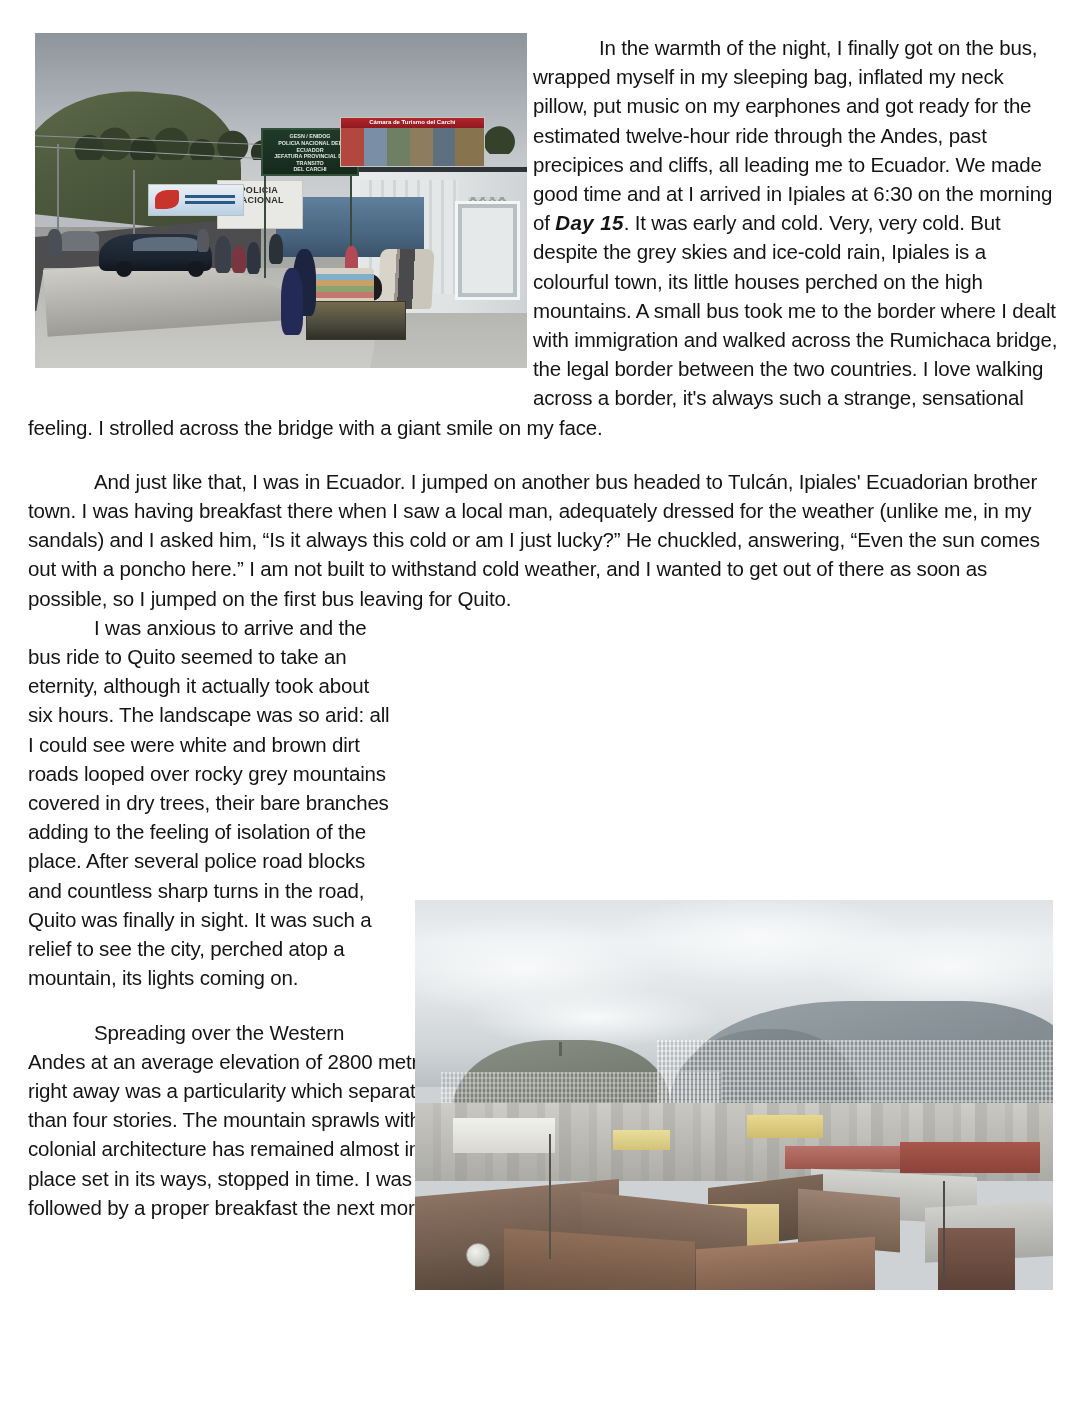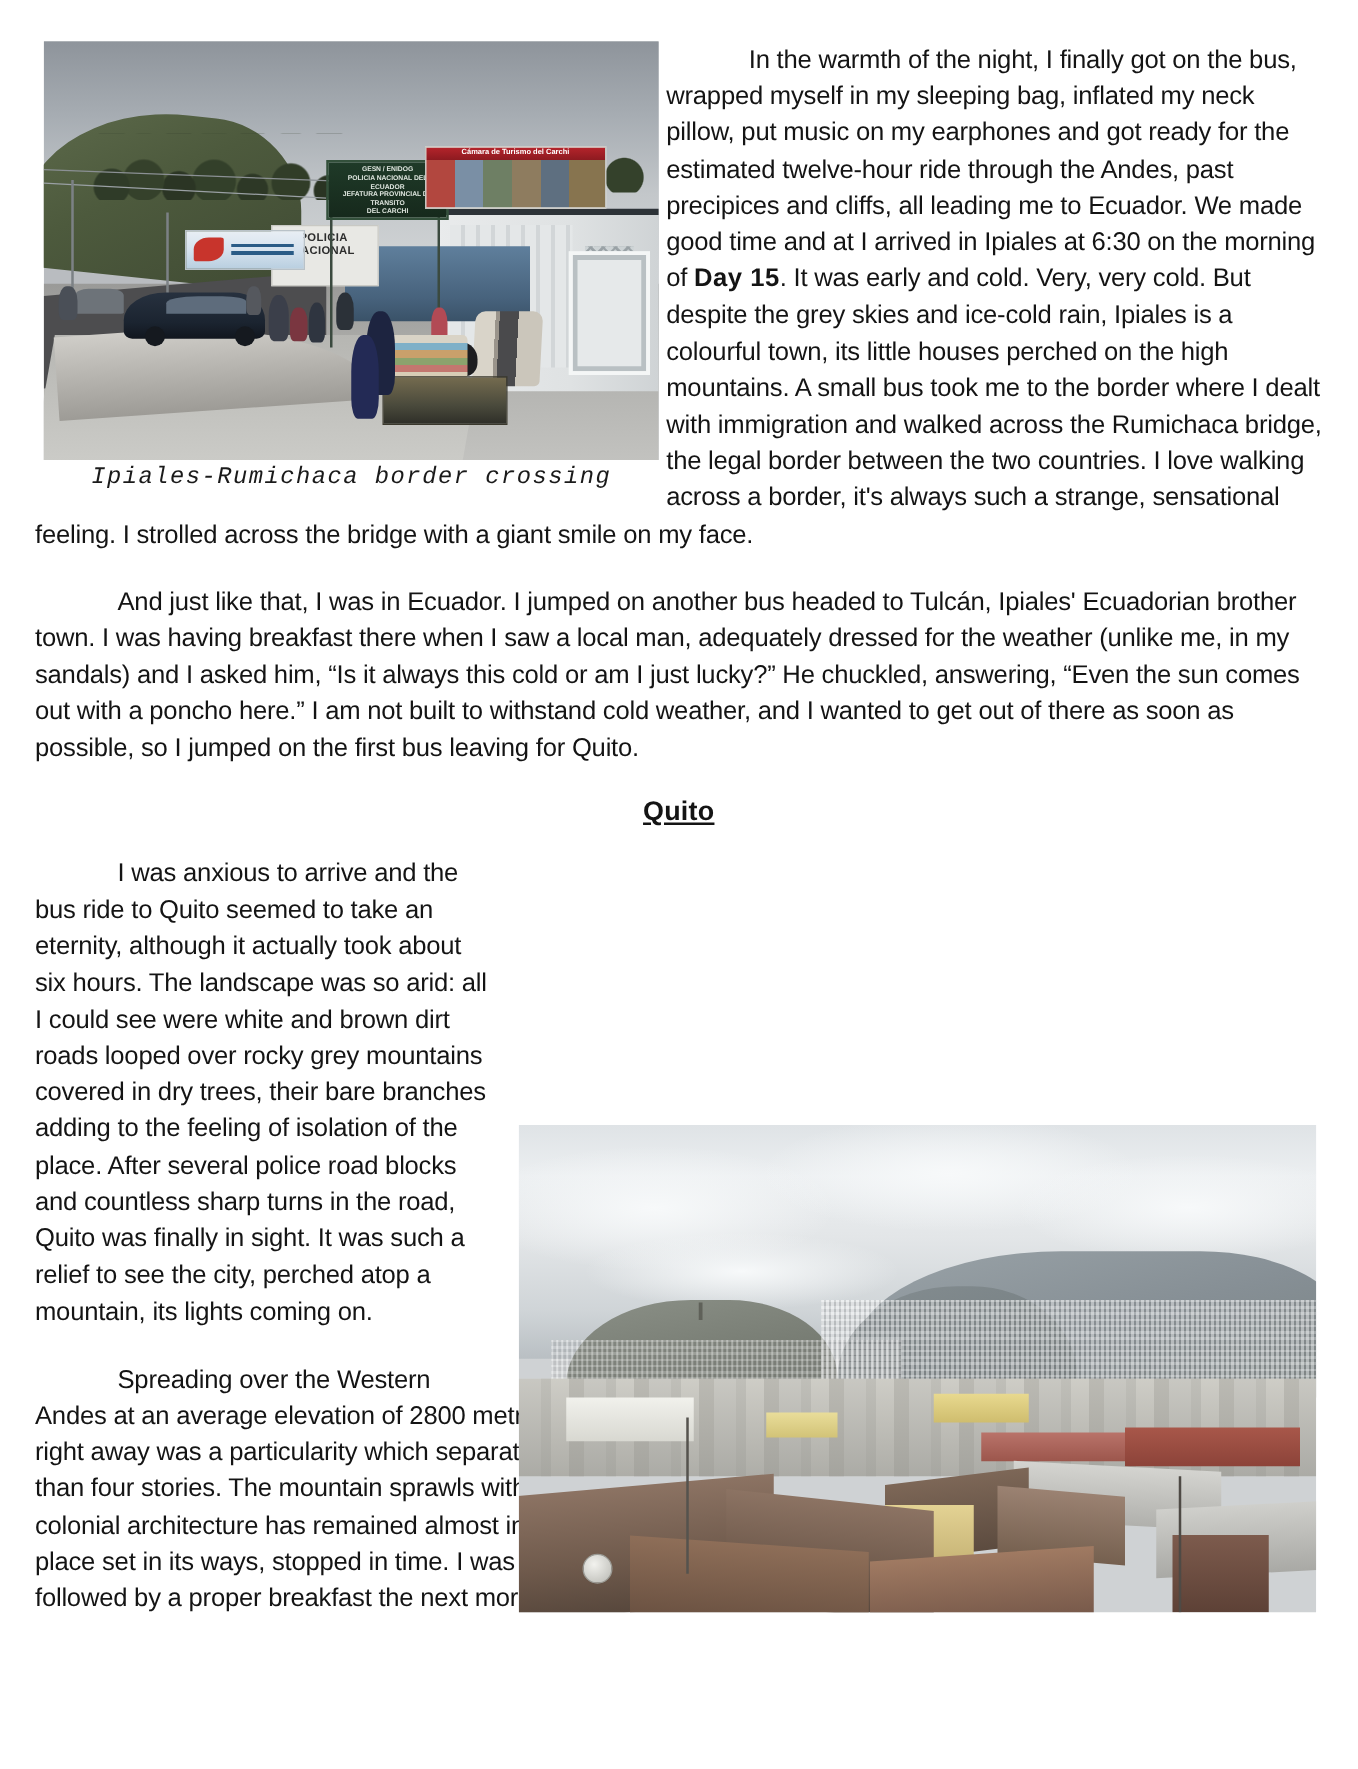--- a/index.html
+++ b/index.html
@@ -111,21 +111,21 @@
     z-index: 3;
   }
   .cap2 {
     position: absolute;
     left: 415px;
     top: 1297px;
     width: 638px;
     z-index: 3;
   }
 
-  b.bold { font-weight: bold; letter-spacing: 0.4px;}
+  b.bold { font-weight: bold; letter-spacing: 0.4px; font-style: italic;}
 
   
   .ph1 { position:absolute; inset:0; background:#b9bcc0; }
   .ph1 .sky {
     position:absolute; left:0; top:0; width:100%; height:52%;
     background: linear-gradient(to bottom,#8e949b 0%, #a7adb3 35%, #c3c7ca 70%, #cfd2d4 100%);
   }
   .ph1 .hill-left {
     position:absolute; left:-4%; top:17%; width:46%; height:40%;
     background: linear-gradient(150deg,#5f6c4d 0%, #4d5a3d 45%, #3f4a33 100%);
@@ -504,21 +504,20 @@
 
       <div class="bags"></div>
       <div class="bag-black"></div>
       <div class="goods"></div>
       <div class="cart"></div>
       <div class="person p-vendor1"></div>
       <div class="person p-vendor2"></div>
     </div>
   </div>
 
-  <div class="fig-caption cap1">Ipiales-Rumichaca border crossing</div>
 
   <div class="fig2-border">
     <div class="ph2">
       <div class="sky2"></div>
       <div class="cloud c1"></div>
       <div class="cloud c2"></div>
       <div class="cloud c3"></div>
       <div class="cloud c4"></div>
       <div class="mount-far"></div>
       <div class="mount-mid"></div>
@@ -550,21 +549,20 @@
 
 
   <div class="col-wrap">
 
     <div class="float-box-1"></div>
 
     <p class="para body-text indent"><span>In the warmth of the night, I finally got on the bus, wrapped myself in my sleeping bag, inflated my neck pillow, put music on my earphones and got ready for the estimated twelve-hour ride through the Andes, past precipices and cliffs, all leading me to Ecuador. We made good time and at I arrived in Ipiales at 6:30 on the morning of </span><b class="bold">Day 15</b><span>. It was early and cold. Very, very cold. But despite the grey skies and ice-cold rain, Ipiales is a colourful town, its little houses perched on the high mountains. A small bus took me to the border where I dealt with immigration and walked across the Rumichaca bridge, the legal border between the two countries. I love walking across a border, it's always such a strange, sensational feeling. I strolled across the bridge with a giant smile on my face.</span></p>
 
     <p class="para body-text indent gap">And just like that, I was in Ecuador. I jumped on another bus headed to Tulcán, Ipiales' Ecuadorian brother town. I was having breakfast there when I saw a local man, adequately dressed for the weather (unlike me, in my sandals) and I asked him, “Is it always this cold or am I just lucky?” He chuckled, answering, “Even the sun comes out with a poncho here.” I am not built to withstand cold weather, and I wanted to get out of there as soon as possible, so I jumped on the first bus leaving for Quito.</p>
 
-    <div class="section-heading body-text">Quito</div>
 
     <div class="float-box-2"></div>
 
     <p class="para body-text indent">I was anxious to arrive and the bus ride to Quito seemed to take an eternity, although it actually took about six hours. The landscape was so arid: all I could see were white and brown dirt roads looped over rocky grey mountains covered in dry trees, their bare branches adding to the feeling of isolation of the place. After several police road blocks and countless sharp turns in the road, Quito was finally in sight. It was such a relief to see the city, perched atop a mountain, its lights coming on.</p>
 
     <p class="para body-text indent gap">Spreading over the Western Andes at an average elevation of 2800 metres above sea level, the city is an impressive sight. Something I noticed right away was a particularity which separates Quito from other Andean capital cities: it has very few buildings taller than four stories. The mountain sprawls with small, colourful houses, traversed by narrow cobble stone streets. Its colonial architecture has remained almost intact, giving the city a visible, palpable sense of its history and age; a place set in its ways, stopped in time. I was thrilled to see the city, to know I would have a full night in a bed, followed by a proper breakfast the next morning.</p>
 
   </div>
 
 </div>

